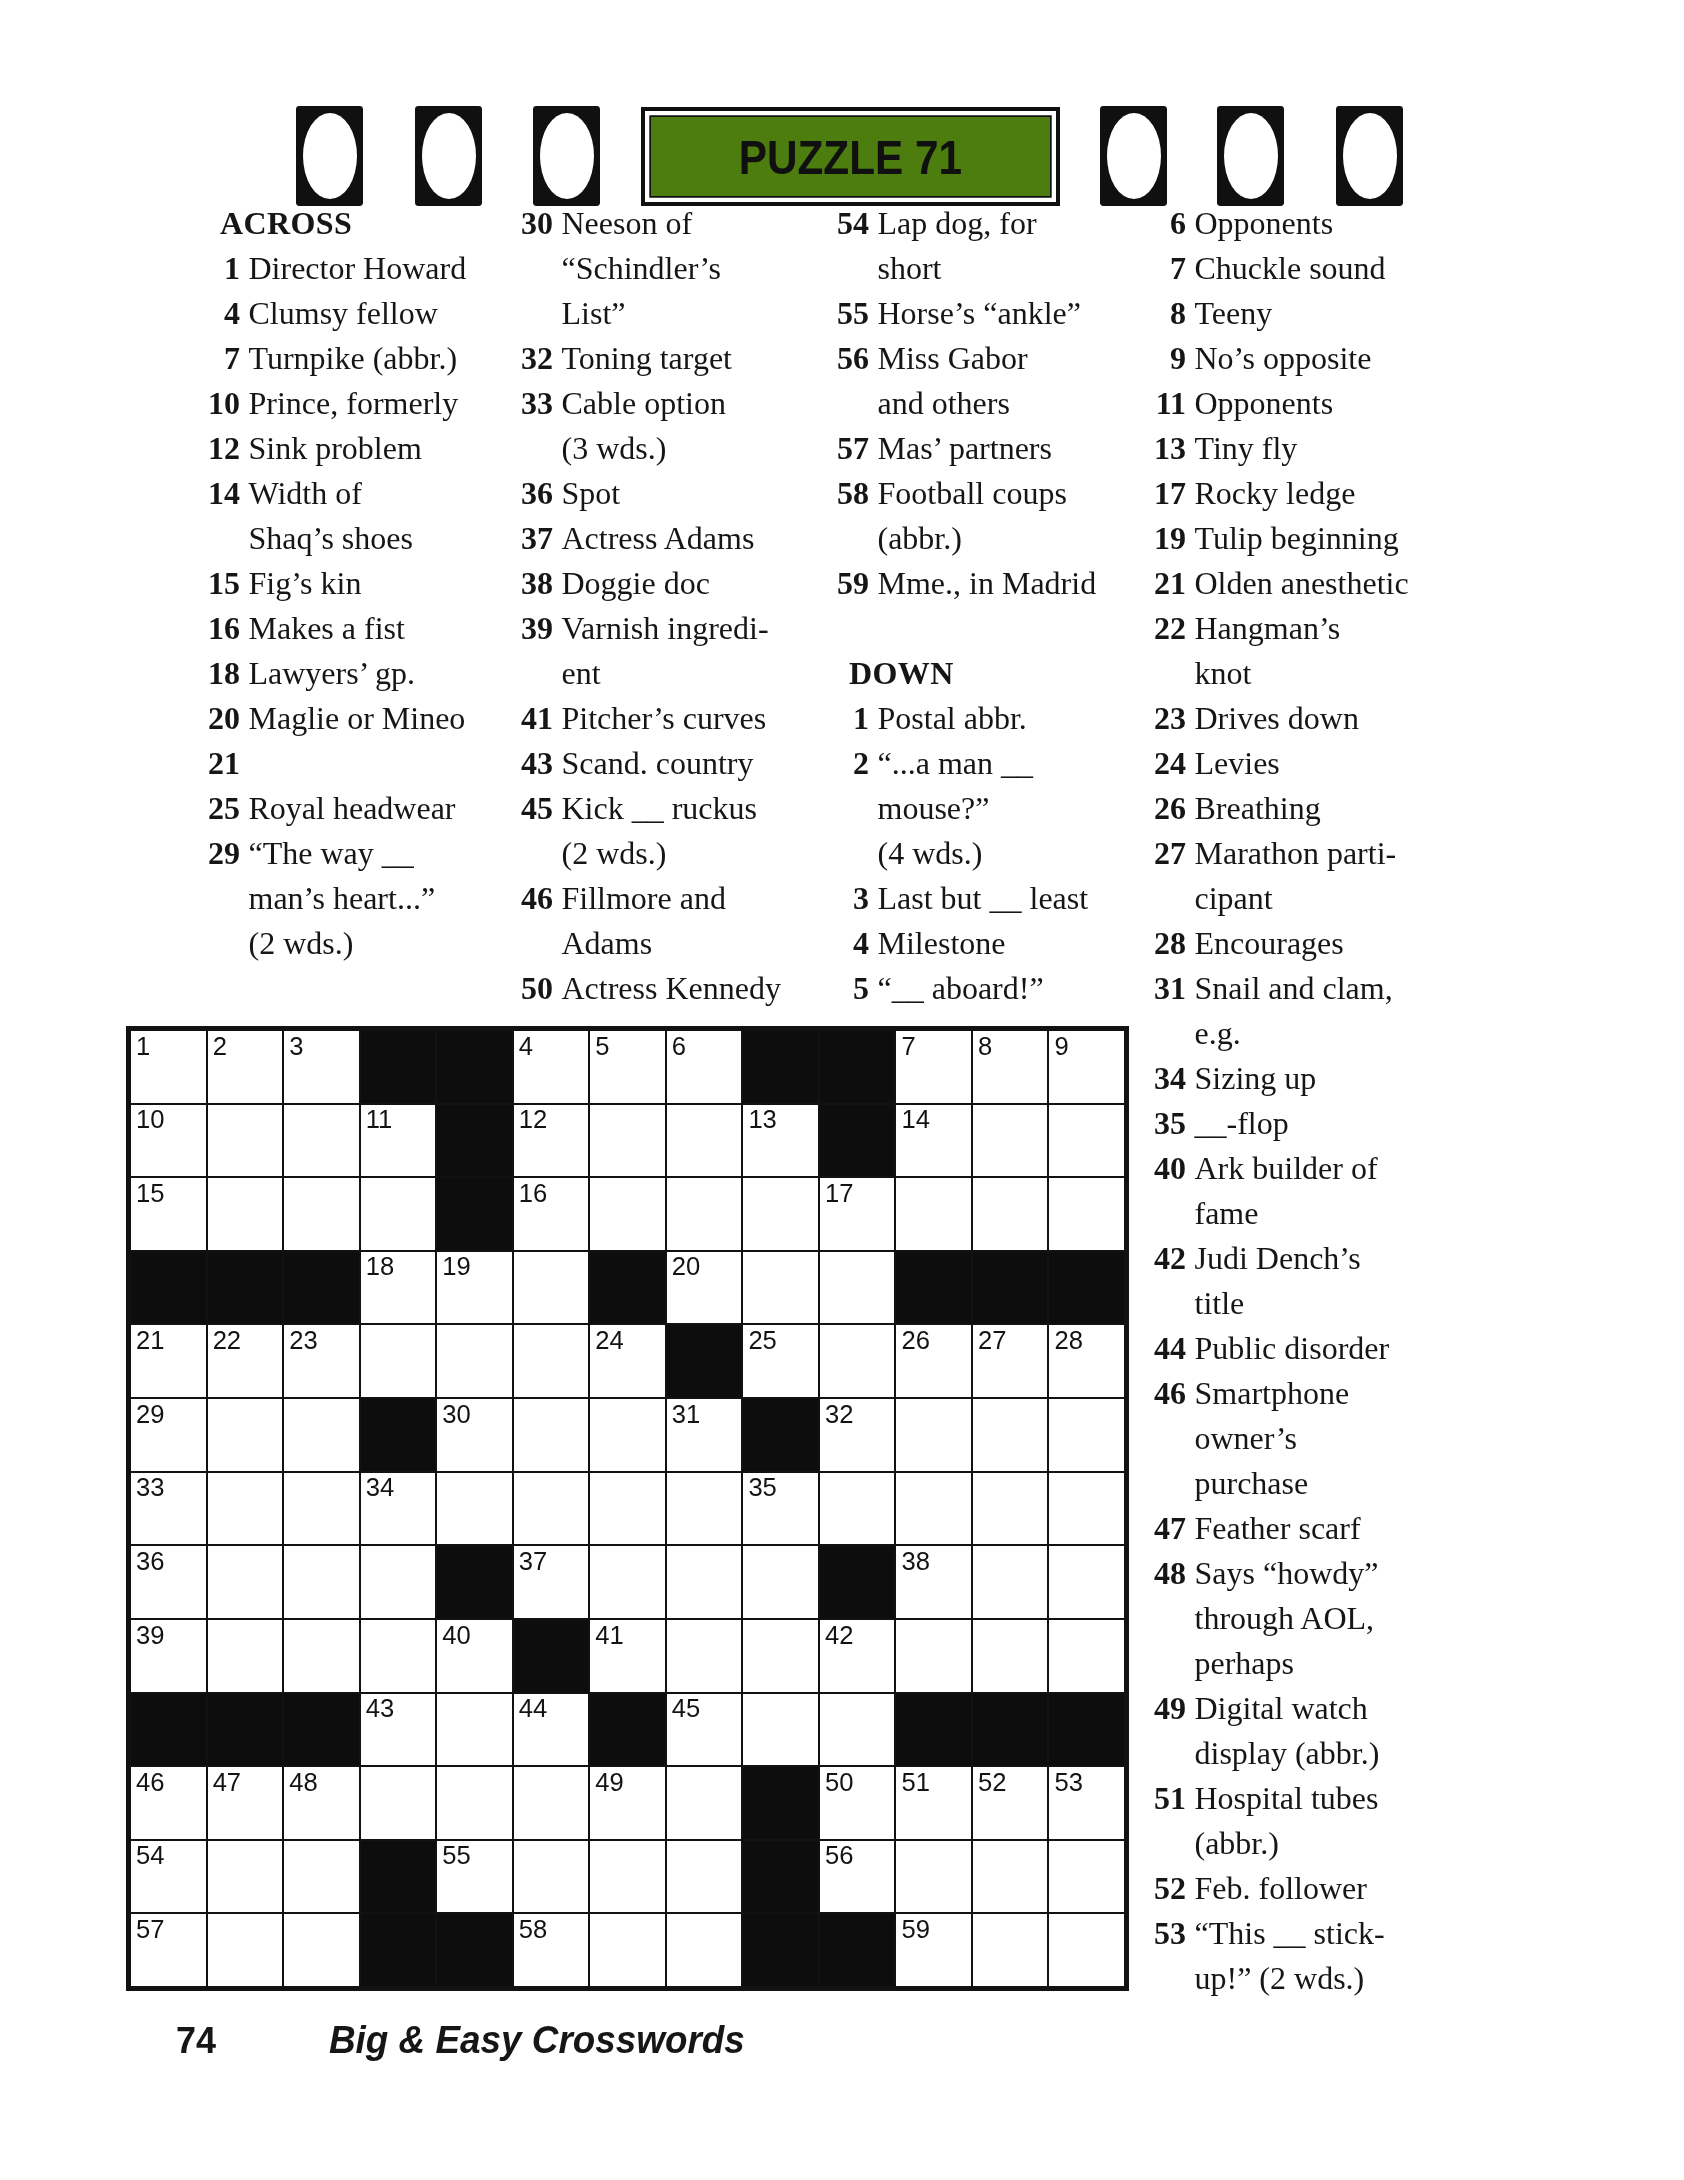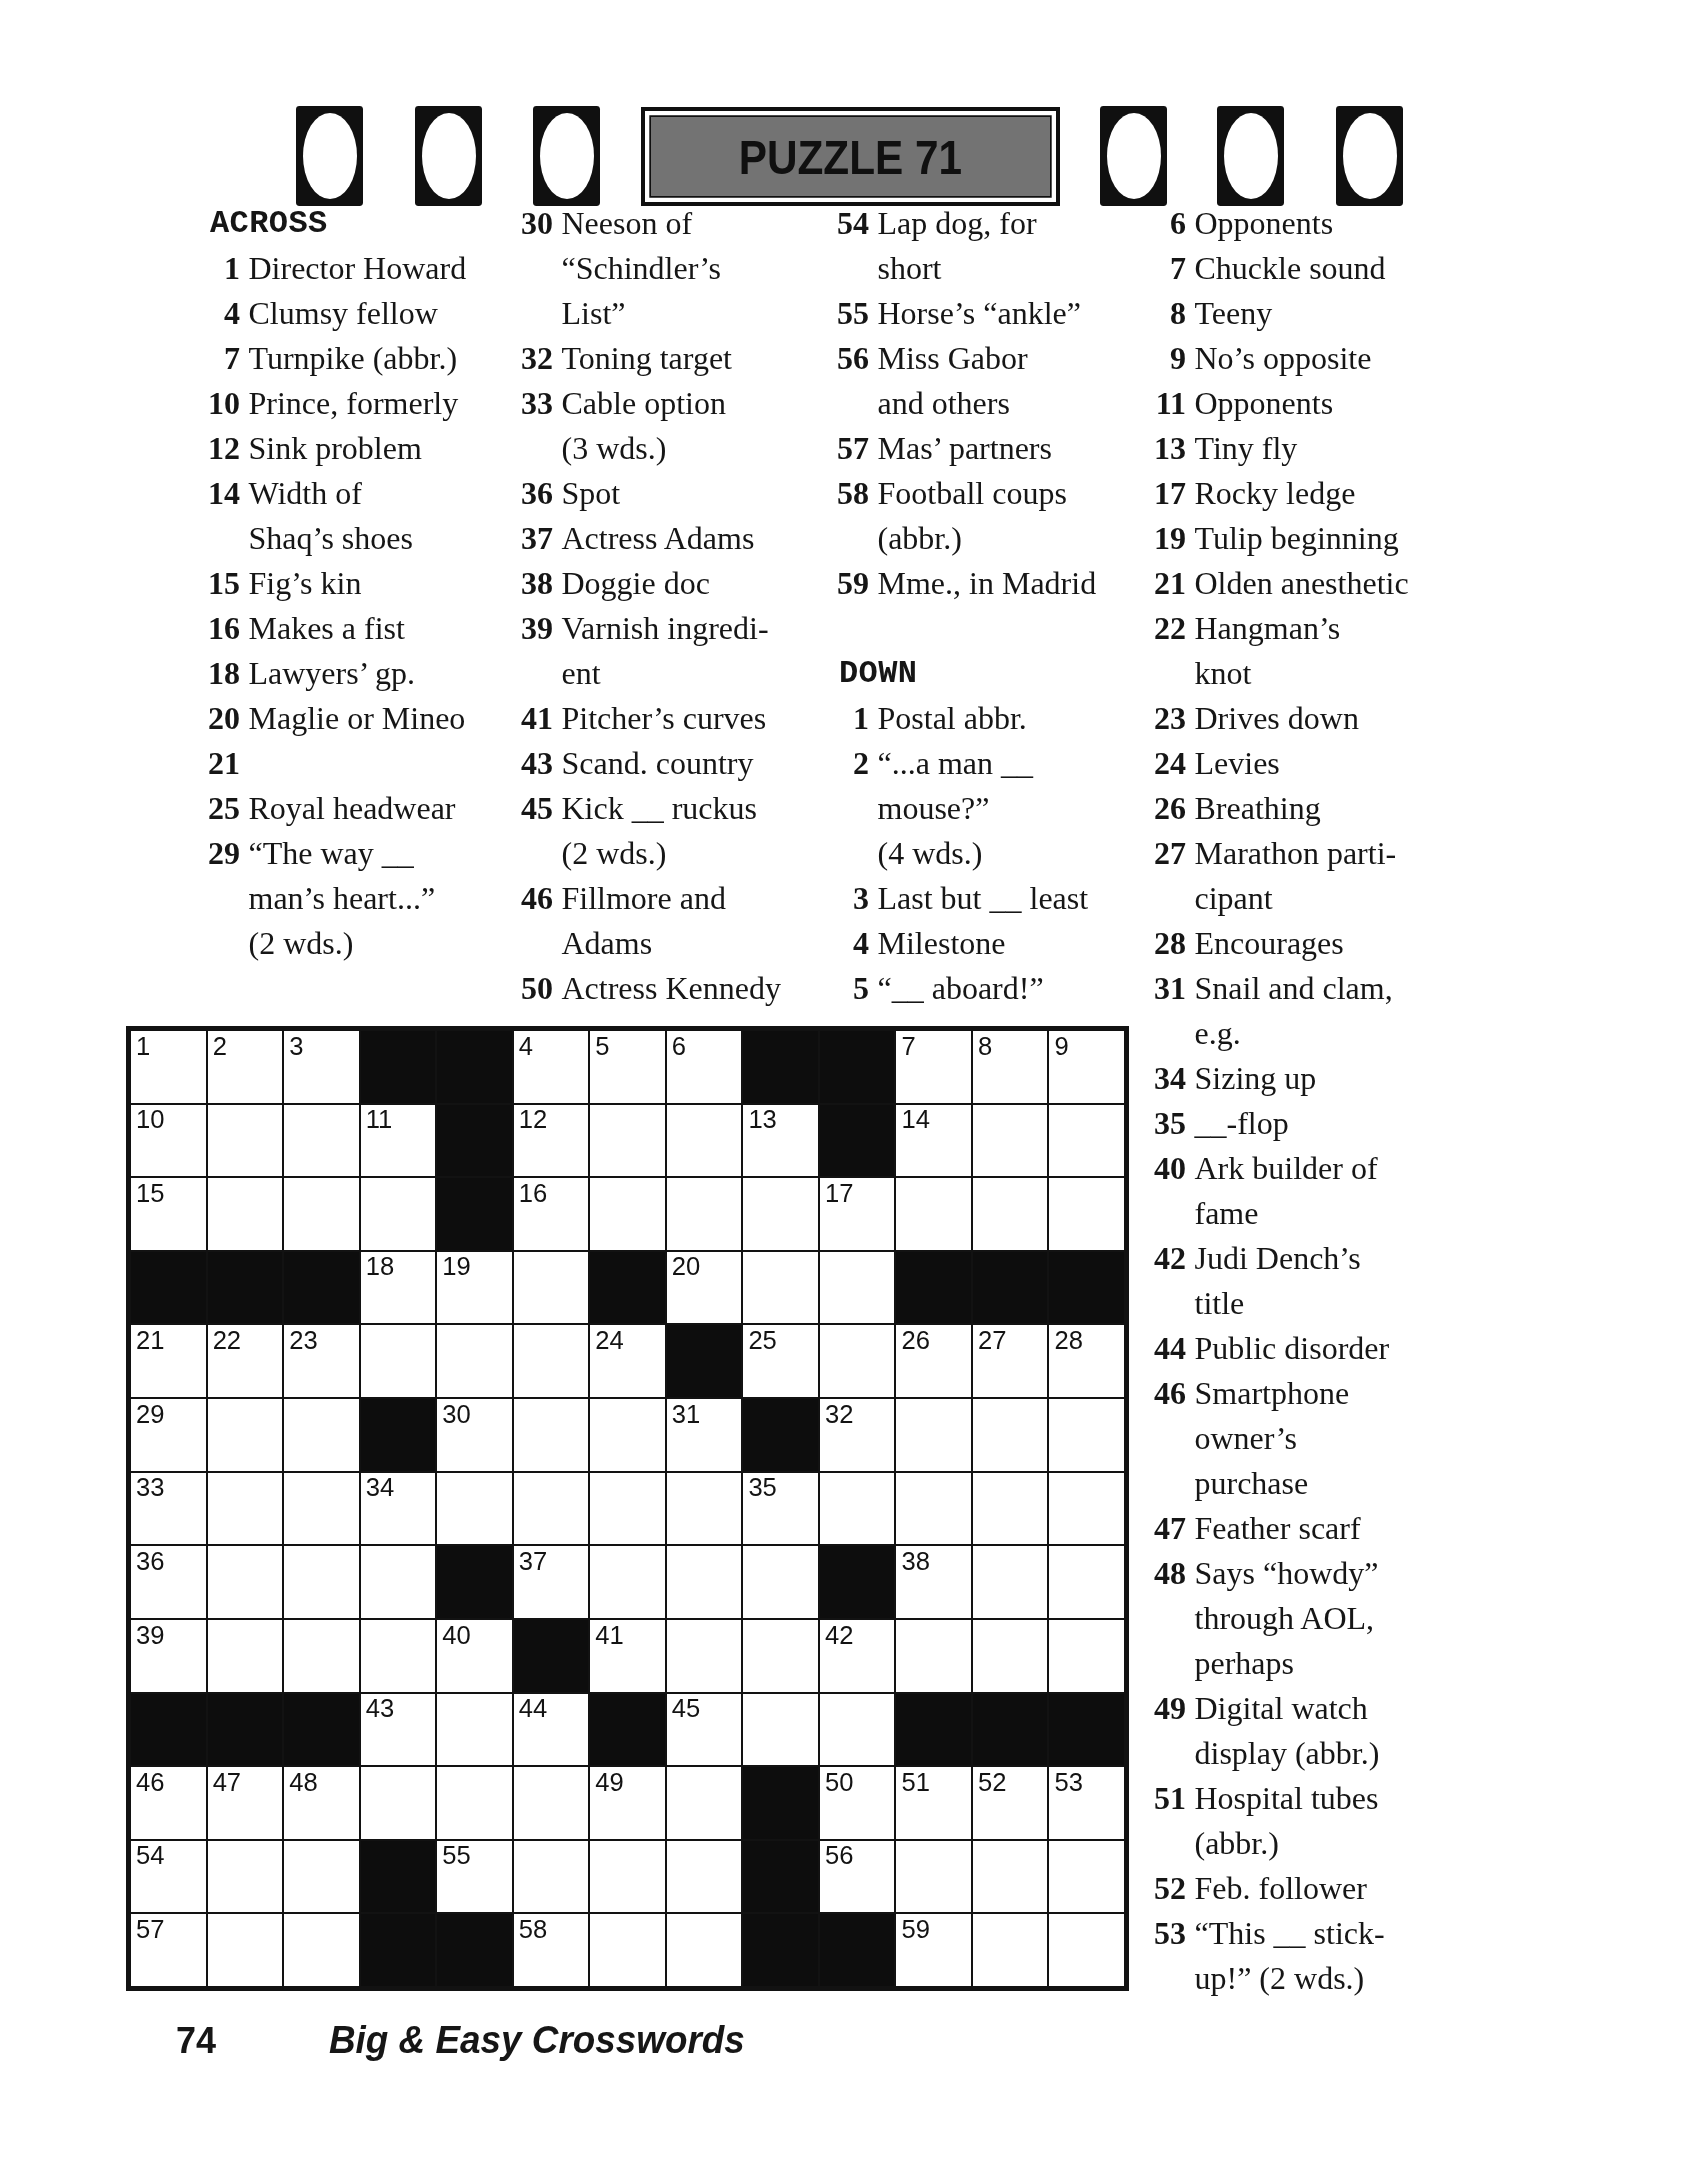--- a/index.html
+++ b/index.html
@@ -18,39 +18,39 @@
   }
   .hole .oval{
     position:absolute;left:50%;top:50%;transform:translate(-50%,-50%);
     width:54px;height:86px;background:#ffffff;border-radius:50%;
   }
   .title-box{
     position:absolute;left:641px;top:107px;width:419px;height:99px;
     border:4.3px solid #101010;box-sizing:border-box;
     box-shadow: inset 0 0 0 4.3px #ffffff, inset 0 0 0 6px #101010;
     display:flex;align-items:center;justify-content:center;
-    background:#737373;
+    background:#4d7c0f;
   }
   .title-text{
     font-family:"Liberation Sans", sans-serif;
     font-weight:700;font-size:46px;letter-spacing:0px;
     transform:scaleX(.92) scaleY(1.04);
     color:#101010;white-space:nowrap;
   }
   
   .clue-col{
     position:absolute;top:201px;
     font-size:32px;line-height:45px;
   }
   .col1{left:196px;width:325px;}
   .col2{left:509px;width:328px;}
   .col3{left:825px;width:313px;}
   .col4{left:1140px;width:371px;}
   .clue-header{
-    font-weight:700;margin-left:14px;letter-spacing:0.4px;font-family:Liberation Mono, monospace;
+    font-weight:700;margin-left:24px;letter-spacing:0.4px;
   }
   .clue{display:flex;align-items:flex-start;}
   .cnum{
     flex:0 0 44px;text-align:right;font-weight:700;
     margin-right:8.5px;
   }
   .col4 .cnum{flex-basis:46px;}
   .ctext{flex:1;white-space:pre-line;}
   .clue-spacer{height:45px;}
   

